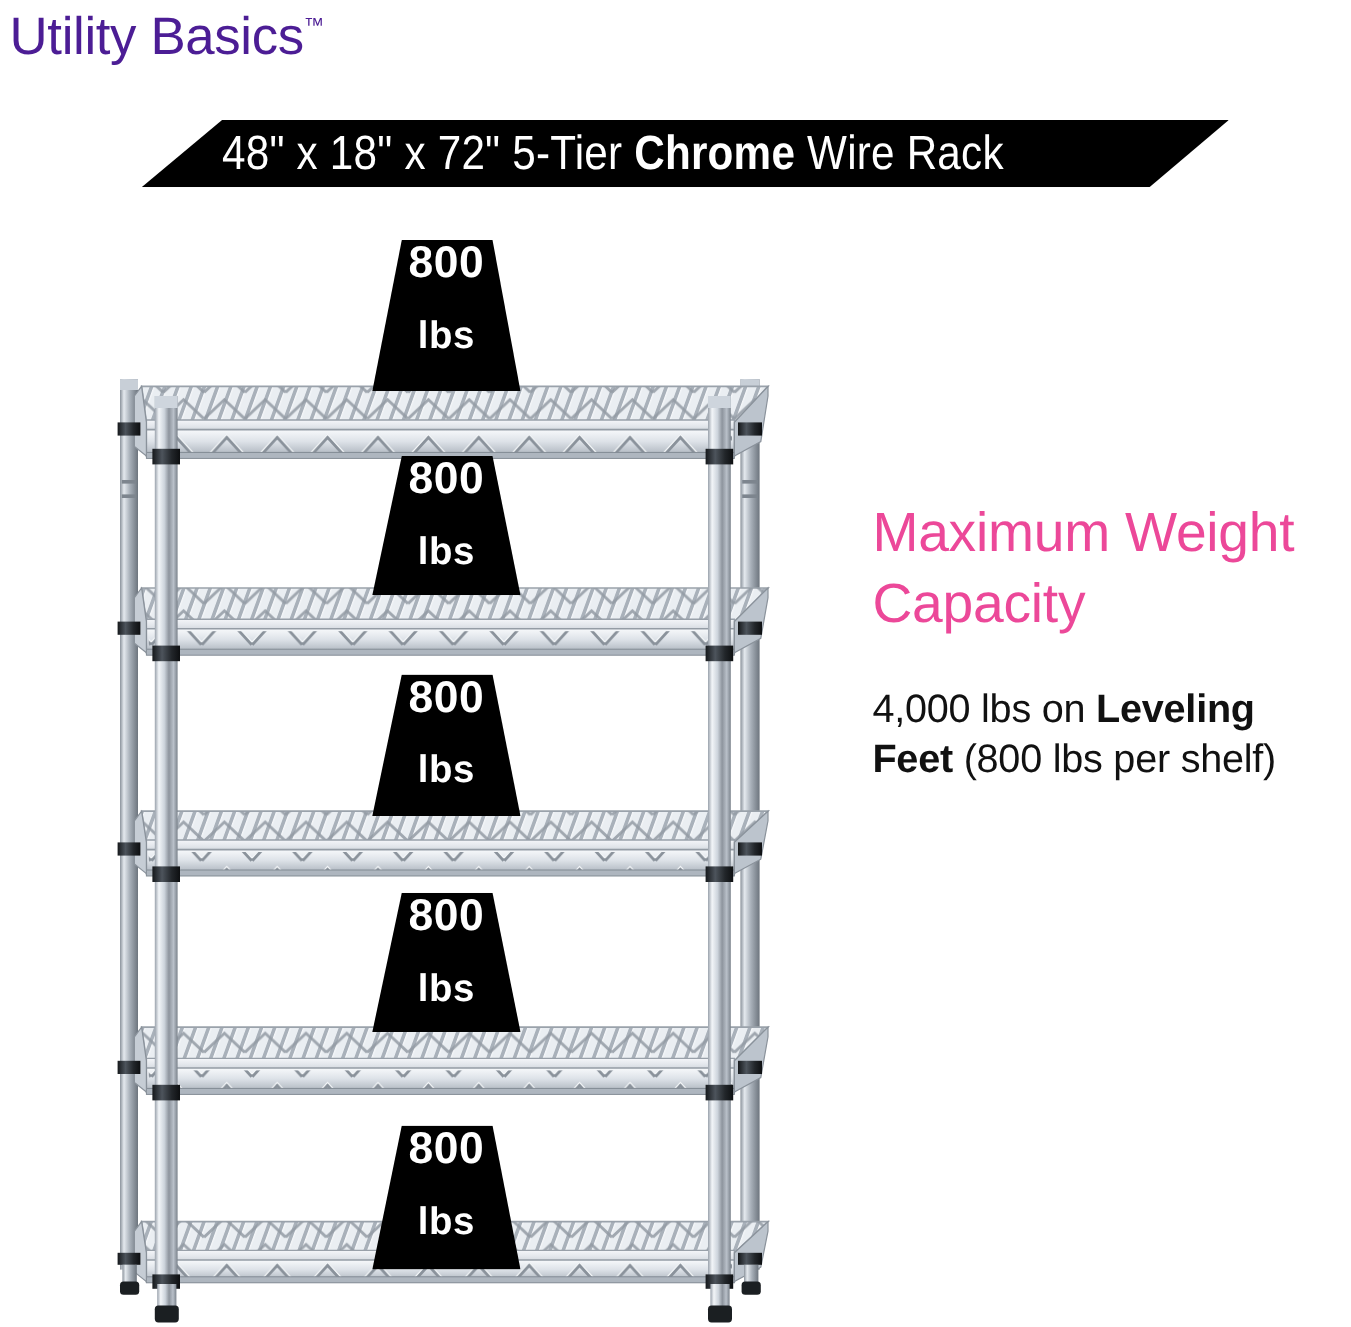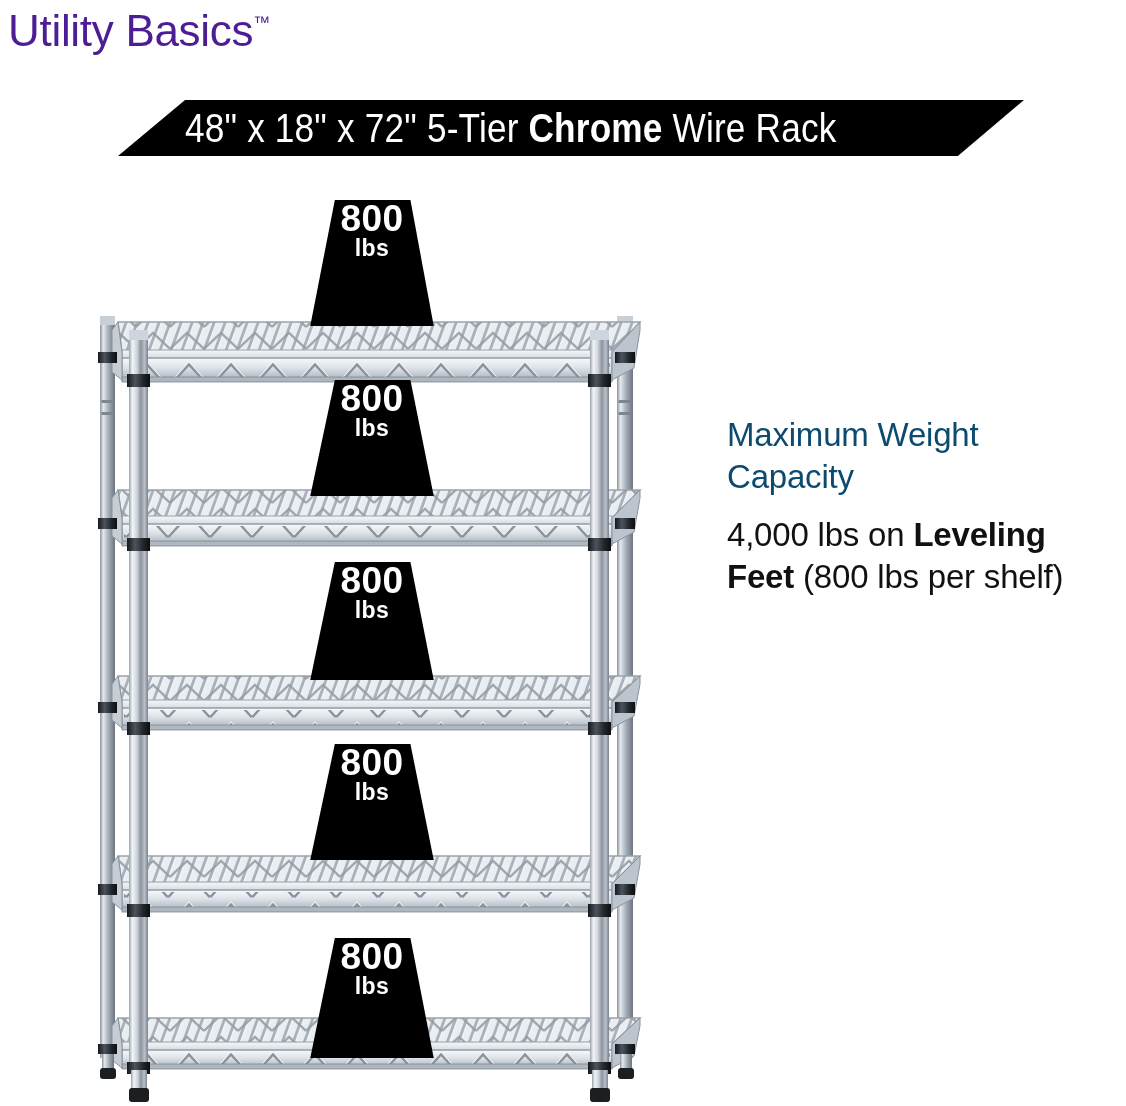--- a/index.html
+++ b/index.html
@@ -51,32 +51,32 @@
     background:#000000;
     -webkit-clip-path: polygon(20.5% 0%, 80.5% 0%, 99% 100%, 1% 100%);
     clip-path: polygon(20.5% 0%, 80.5% 0%, 99% 100%, 1% 100%);
     color:#ffffff;
     display:flex; flex-direction:column;
     align-items:center; justify-content:flex-start;
     font-weight:700;
     z-index:40;
   }
   .badge .v   { font-size:37px; line-height:1; letter-spacing:0.5px; }
-  .badge .u   { font-size:23px; line-height:1; letter-spacing:0.5px; }
+  .badge .u   { font-size:32px; line-height:1; margin-top:26px; letter-spacing:0.5px; }
 
   
   #copy { position:absolute; left:727px; top:414px; width:384px; }
   #copy h2 {
-    font-size:33px; font-weight:400; line-height:1.28;
-    letter-spacing:-0.2px; color:#0c4a6e;
+    font-size:46px; font-weight:400; line-height:1.28;
+    letter-spacing:-0.2px; color:#ec4899;
   }
   #copy p {
     font-size:33px; font-weight:400; line-height:1.26;
     letter-spacing:-0.2px; color:#111;
-    margin-top:16px;
+    margin-top:38px;
   }
   #copy p b { font-weight:700; }
 </style>
 </head>
 <body>
 
 <div id="brand"><span>Utility Basics</span><span class="tm">™</span></div>
 
 <div id="banner"></div>
 <div id="banner-text">

